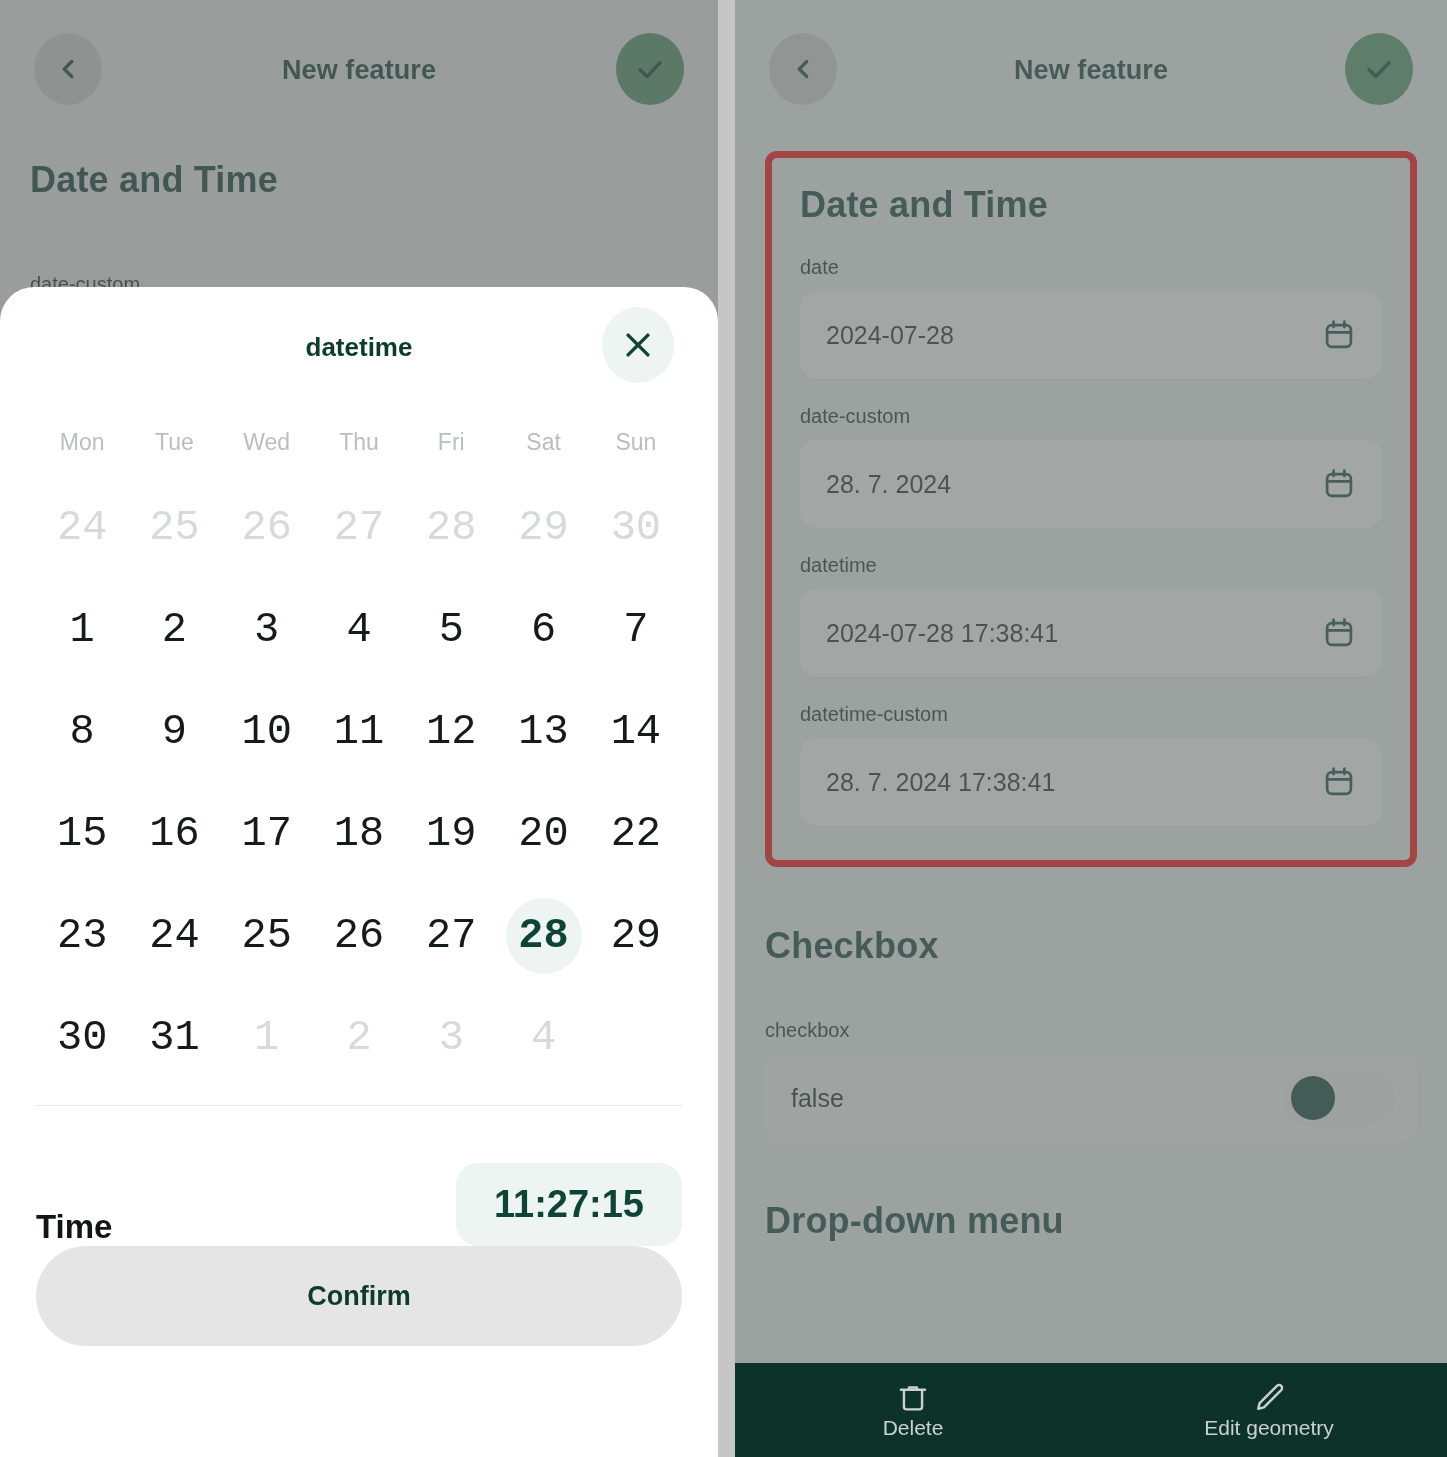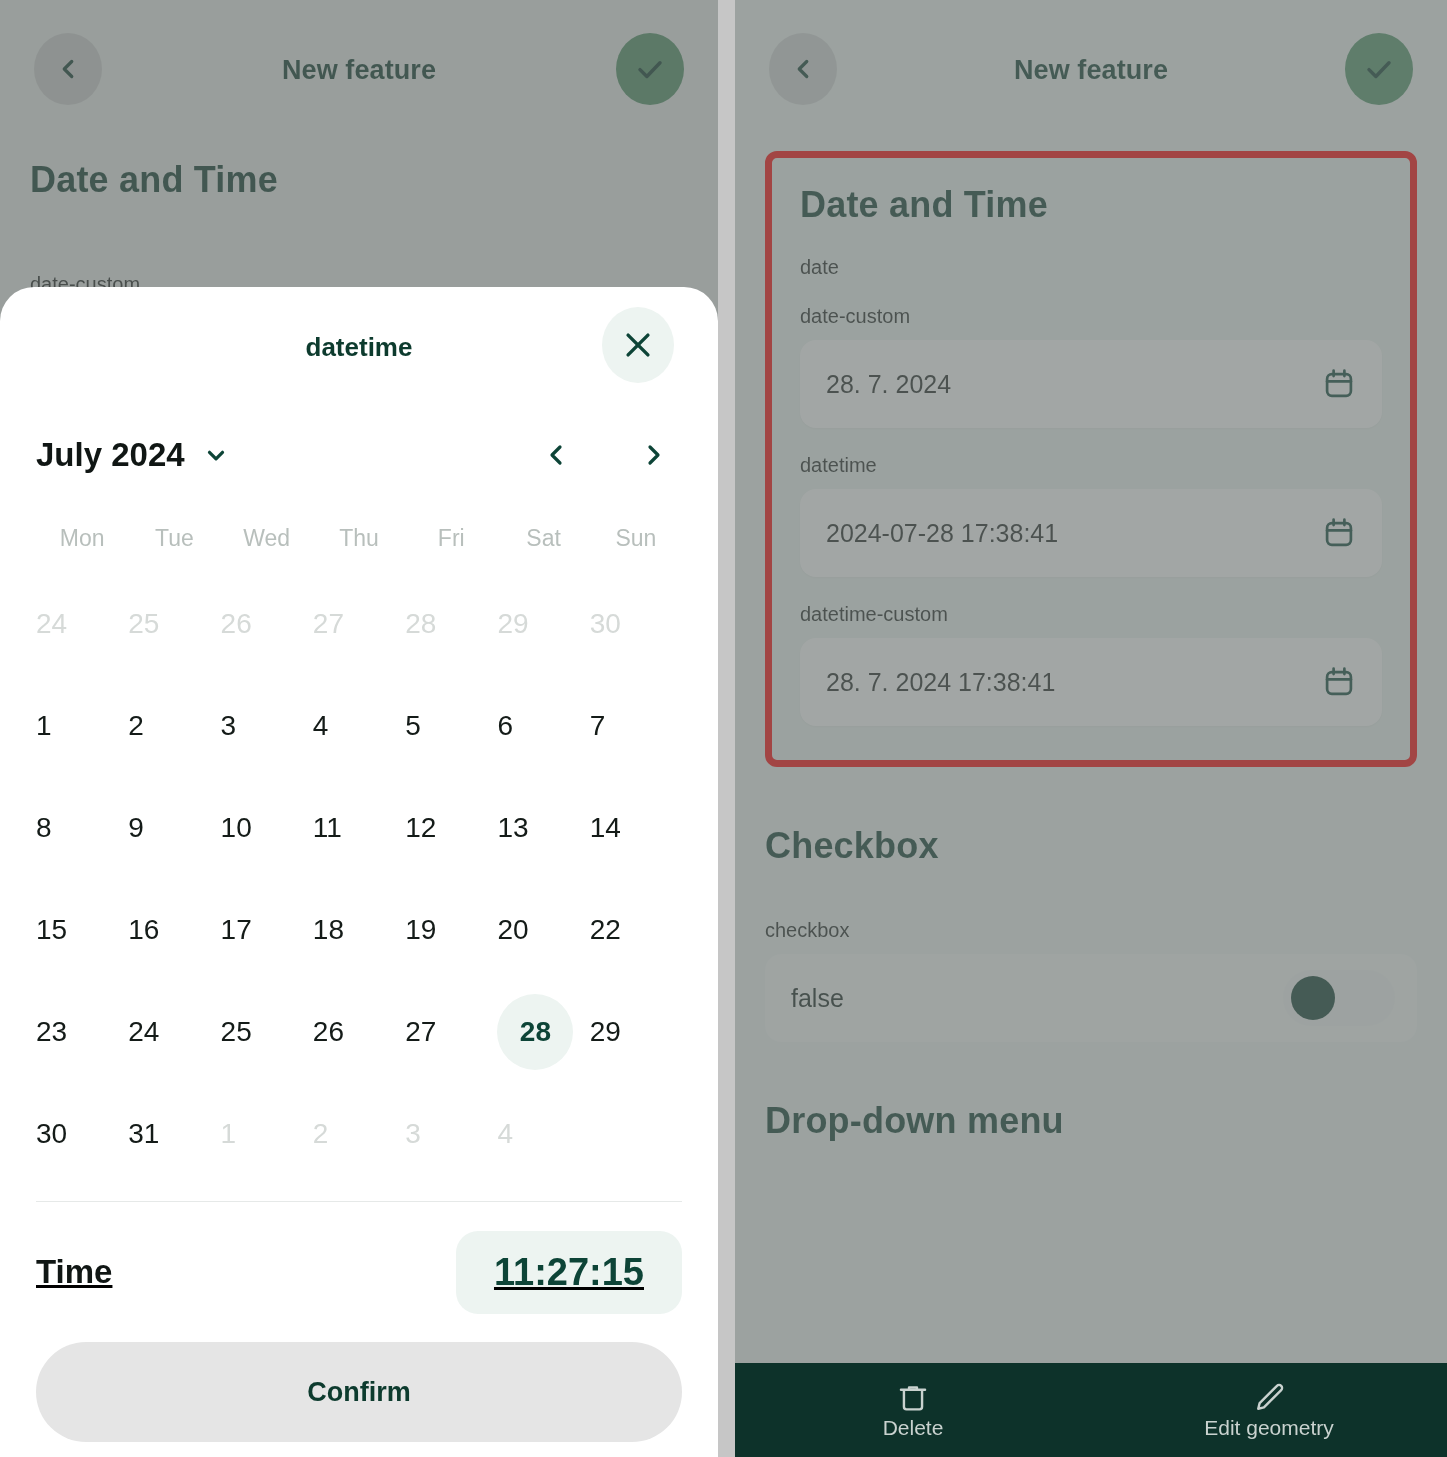--- a/index.html
+++ b/index.html
@@ -122,34 +122,34 @@
   .cal-arrows { position: absolute; right: 6px; display: flex; gap: 54px; }
   .cal-arrow { background: none; border: none; cursor: pointer; padding: 6px; display: flex; }
   .cal-arrow svg { stroke: #0d4437; }
 
   .cal-grid { display: grid; grid-template-columns: repeat(7, 1fr); }
   .cal-dow {
     height: 70px; display: flex; align-items: center; justify-content: center;
     font-size: 23px; color: #b8bfbc;
   }
   .cal-cell {
-    height: 102px; display: flex; align-items: center; 
-    font-size: 28px; color: #141b18; cursor: pointer;
+    height: 102px; display: flex; align-items: center; justify-content: center;
+    font-size: 42px; color: #141b18; cursor: pointer; font-family: Liberation Mono, monospace;
   }
   .cal-cell.muted { color: #d6dad8; }
   .cal-cell.selected span {
     display: flex; align-items: center; justify-content: center;
     width: 76px; height: 76px; border-radius: 50%;
     background: #edf4f1; color: #0d4437; font-weight: 700;
   }
 
   .cal-divider { height: 1px; background: #e6e9e8; margin: 16px 0 0 0; }
 
   .time-row {
-    height: 140px; display: flex; align-items: center; justify-content: space-between; text-decoration: underline;
+    height: 140px; display: flex; align-items: flex-end; justify-content: space-between;
   }
   .time-label { font-size: 33px; font-weight: 700; color: #101614; }
   .time-value {
     background: #edf4f1; color: #0d4437; font-size: 38px; font-weight: 700;
     border-radius: 22px; padding: 20px 38px; cursor: pointer;
   }
   .confirm-btn {
     width: 100%; height: 100px; border-radius: 50px;
     background: #e5e5e5; border: none; cursor: pointer;
     font-size: 27px; font-weight: 700; color: #0d3b2e;
@@ -190,40 +190,20 @@
       <div class="modal-head">
         <div class="modal-title">datetime</div>
         <button class="modal-close">
           <svg width="34" height="34" viewBox="0 0 24 24" fill="none" stroke-width="2.4" stroke-linecap="round">
             <line x1="5" y1="5" x2="19" y2="19"></line>
             <line x1="19" y1="5" x2="5" y2="19"></line>
           </svg>
         </button>
       </div>
 
-      <div class="cal-nav">
-        <div class="cal-month">July 2024</div>
-        <span class="cal-caret">
-          <svg width="26" height="26" viewBox="0 0 24 24" fill="none" stroke="#0d4437" stroke-width="3" stroke-linecap="round" stroke-linejoin="round">
-            <polyline points="6 9.5 12 15.5 18 9.5"></polyline>
-          </svg>
-        </span>
-        <div class="cal-arrows">
-          <button class="cal-arrow">
-            <svg width="32" height="32" viewBox="0 0 24 24" fill="none" stroke-width="2.4" stroke-linecap="round" stroke-linejoin="round">
-              <polyline points="15 18 9 12 15 6"></polyline>
-            </svg>
-          </button>
-          <button class="cal-arrow">
-            <svg width="32" height="32" viewBox="0 0 24 24" fill="none" stroke-width="2.4" stroke-linecap="round" stroke-linejoin="round">
-              <polyline points="9 18 15 12 9 6"></polyline>
-            </svg>
-          </button>
-        </div>
-      </div>
 
       <div class="cal-grid" id="dow-row">
           <div class="cal-dow">Mon</div>
           <div class="cal-dow">Tue</div>
           <div class="cal-dow">Wed</div>
           <div class="cal-dow">Thu</div>
           <div class="cal-dow">Fri</div>
           <div class="cal-dow">Sat</div>
           <div class="cal-dow">Sun</div>
         </div>
@@ -382,20 +362,31 @@
       </button>
     </div>
 
     <div class="content">
 
       <div class="highlight-card">
         <div class="section-title hl-title">Date and Time</div>
         <div id="field-list">
             <div class="hl-field">
               <div class="field-label">date</div>
+              <div class="field-box">
+                <span class="field-value">2024-07-28</span>
+                <span class="field-icon">
+                  <svg width="34" height="34" viewBox="0 0 24 24" fill="none" stroke="#0d4437" stroke-width="1.9" stroke-linecap="round" stroke-linejoin="round">
+                    <rect x="3.6" y="5" width="16.8" height="15.4" rx="3.4"></rect>
+                    <line x1="3.6" y1="10.2" x2="20.4" y2="10.2"></line>
+                    <line x1="8.2" y1="2.6" x2="8.2" y2="6.4"></line>
+                    <line x1="15.8" y1="2.6" x2="15.8" y2="6.4"></line>
+                  </svg>
+                </span>
+              </div>
             </div>
             <div class="hl-field">
               <div class="field-label">date-custom</div>
               <div class="field-box">
                 <span class="field-value">28. 7. 2024</span>
                 <span class="field-icon">
                   <svg width="34" height="34" viewBox="0 0 24 24" fill="none" stroke="#0d4437" stroke-width="1.9" stroke-linecap="round" stroke-linejoin="round">
                     <rect x="3.6" y="5" width="16.8" height="15.4" rx="3.4"></rect>
                     <line x1="3.6" y1="10.2" x2="20.4" y2="10.2"></line>
                     <line x1="8.2" y1="2.6" x2="8.2" y2="6.4"></line>

